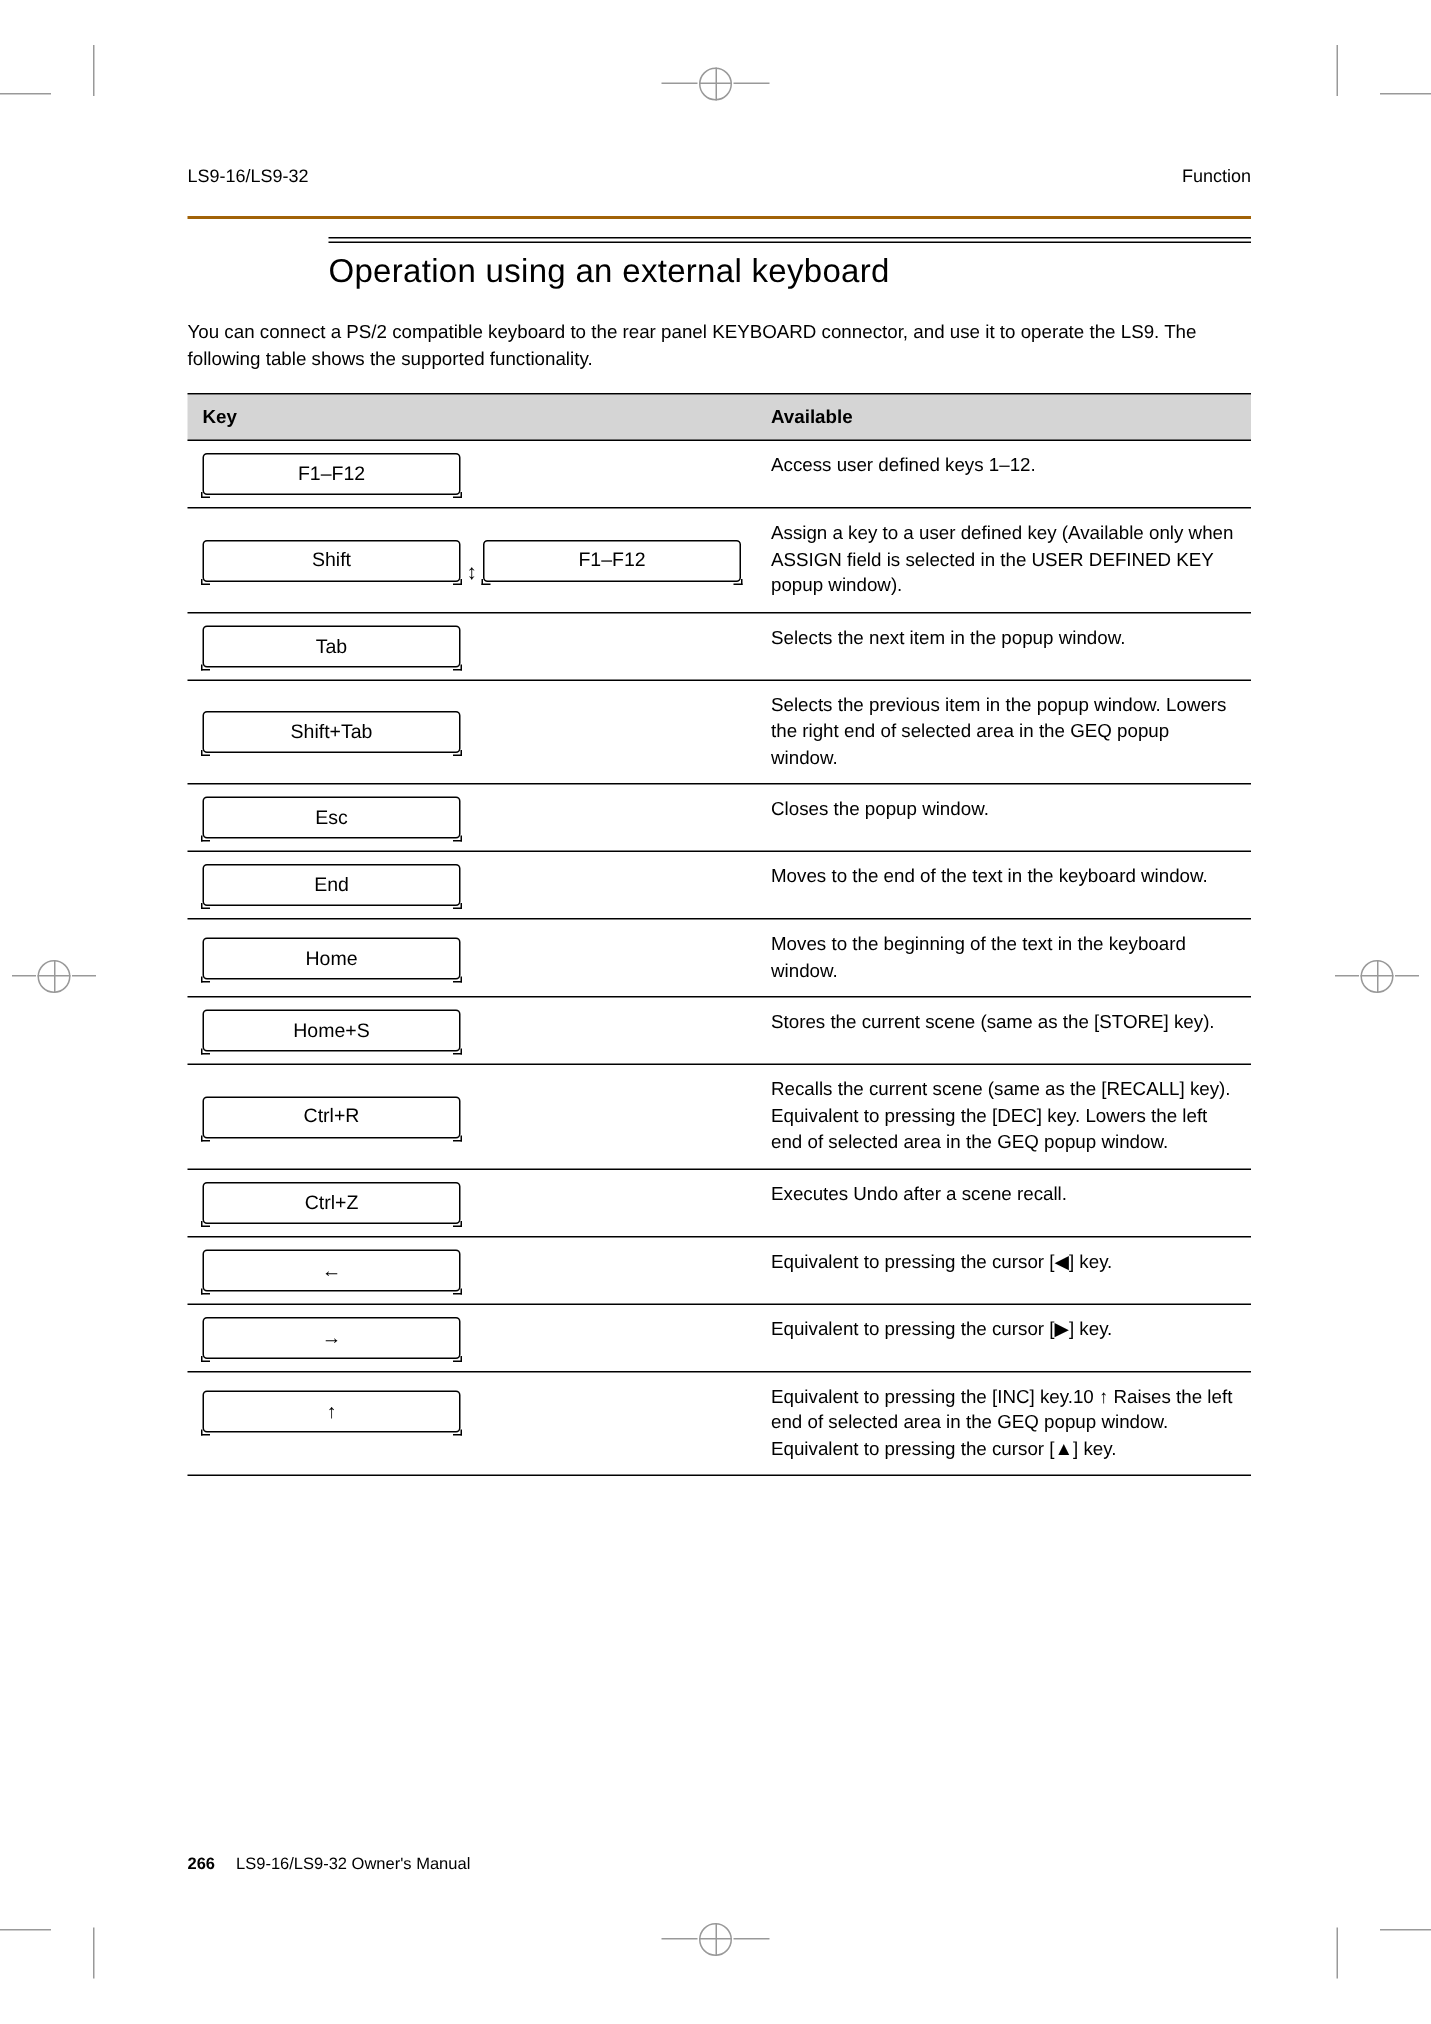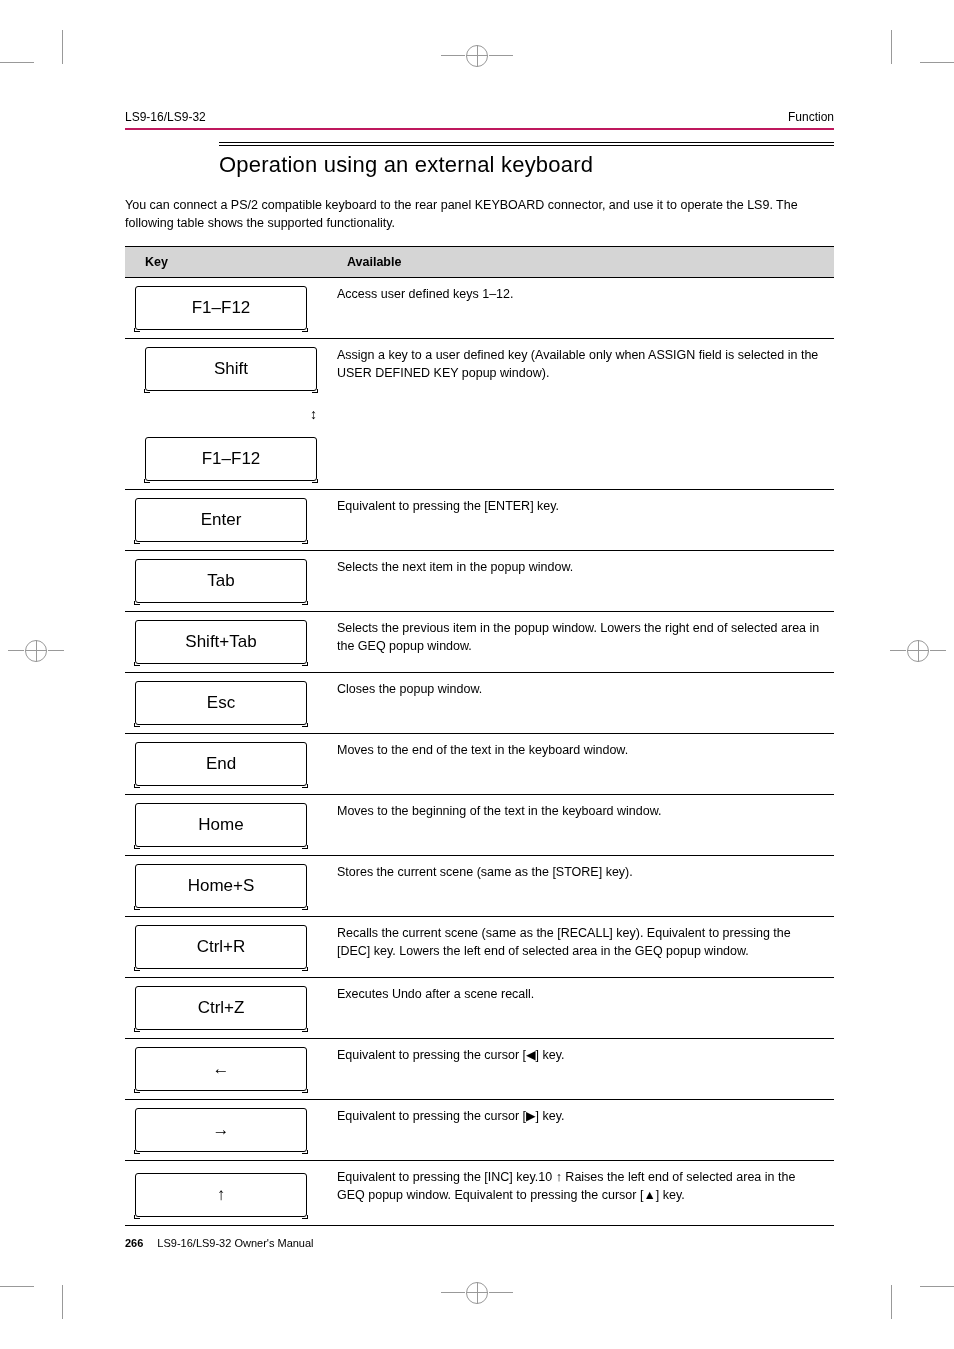--- a/index.html
+++ b/index.html
@@ -12,44 +12,44 @@
   .crop.v { width: 1px; height: 34px; }
   .reg-mark { position: absolute; width: 72px; height: 40px; }
   .reg-mark .stem-h { position: absolute; top: 19px; height: 1px; background: #999; }
   .reg-mark .circ { position: absolute; top: 9px; width: 22px; height: 22px; border: 1px solid #999; border-radius: 50%; background: #fff; }
   .reg-mark .cross-h { position: absolute; top: 19px; width: 22px; height: 1px; background: #999; }
   .reg-mark .cross-v { position: absolute; top: 9px; width: 1px; height: 22px; background: #999; }
 
   
   .page { position: absolute; left: 125px; top: 110px; width: 709px; }
 
-  .page-header { border-bottom: 2px solid #be185d; padding-bottom: 4px; font-size: 12px; display: flex; justify-content: space-between; margin-bottom: 12px; }
+  .page-header { border-bottom: 2px solid #a16207; padding-bottom: 20px; font-size: 12px; display: flex; justify-content: space-between; margin-bottom: 12px; }
   .page-header .hdr-left { font-weight: 400; }
   .page-header .hdr-right { font-weight: 400; }
 
   .chapter-title-row { border-top: 4px double #000; margin-left: 94px; margin-bottom: 18px; padding-top: 0; }
   .chapter-title { font-size: 22px; font-weight: 400; letter-spacing: 0.2px; padding-top: 6px; }
 
   .intro { font-size: 12.5px; line-height: 1.45; margin-bottom: 14px; }
 
   table.key-table { width: 100%; border-collapse: collapse; font-size: 12.5px; }
-  table.key-table th { background: #d5d5d5; text-align: left; font-weight: 700; padding: 8px 20px; border-top: 1px solid #000; border-bottom: 1px solid #000; }
+  table.key-table th { background: #d5d5d5; text-align: left; font-weight: 700; padding: 8px 10px; border-top: 1px solid #000; border-bottom: 1px solid #000; }
   table.key-table th.col-key { width: 202px; }
   table.key-table td { border-bottom: 1px solid #000; padding: 8px 10px; vertical-align: top; line-height: 1.4; }
   table.key-table td.key-cell { width: 202px; vertical-align: middle; }
   table.key-table tr.last td { border-bottom: 1px solid #000; }
 
   
-  .keybox { position: relative; width: 172px; height: 44px; border: 1px solid #000; border-radius: 3px; display: flex; align-items: center; justify-content: center; font-size: 17px; font-weight: 400; background: #fff; overflow: visible; }
+  .keybox { position: relative; width: 172px; height: 28px; border: 1px solid #000; border-radius: 3px; display: flex; align-items: center; justify-content: center; font-size: 13px; font-weight: 400; background: #fff; overflow: visible; }
   .keybox .foot-l, .keybox .foot-r { position: absolute; bottom: -3px; width: 6px; height: 4px; border-bottom: 1px solid #000; }
   .keybox .foot-l { left: -2px; border-left: 1px solid #000; }
   .keybox .foot-r { right: -2px; border-right: 1px solid #000; }
   .keybox .lbl { position: relative; z-index: 2; background: transparent; padding: 0 2px; }
 
-  .key-stack { display: flex; flex-direction: column; align-items: flex-end; gap: 16px; }
+  .key-stack { display: flex; flex-direction: row; align-items: flex-end; gap: 4px; }
   .swap-arrow { font-size: 14px; line-height: 1; }
 </style>
 </head>
 <body>
 
 <div class="crop h" style="left:0; top:62px;"></div>
 <div class="crop v" style="left:62px; top:30px;"></div>
 <div class="crop h" style="right:0; top:62px;"></div>
 <div class="crop v" style="right:62px; top:30px;"></div>
 <div class="crop h" style="left:0; bottom:62px;"></div>
@@ -131,30 +131,20 @@
                 <span class="foot-l"></span>
                 <span class="foot-r"></span>
               </div>
           </div>
         </td>
         <td>Assign a key to a user defined key (Available only when ASSIGN field is selected in the USER DEFINED KEY popup window).</td>
       </tr>
       <tr>
         <td class="key-cell">
             <div class="keybox">
-              <span class="lbl">Enter</span>
-              <span class="foot-l"></span>
-              <span class="foot-r"></span>
-            </div>
-          </td>
-        <td>Equivalent to pressing the [ENTER] key.</td>
-      </tr>
-      <tr>
-        <td class="key-cell">
-            <div class="keybox">
               <span class="lbl">Tab</span>
               <span class="foot-l"></span>
               <span class="foot-r"></span>
             </div>
           </td>
         <td>Selects the next item in the popup window.</td>
       </tr>
       <tr>
         <td class="key-cell">
             <div class="keybox">

